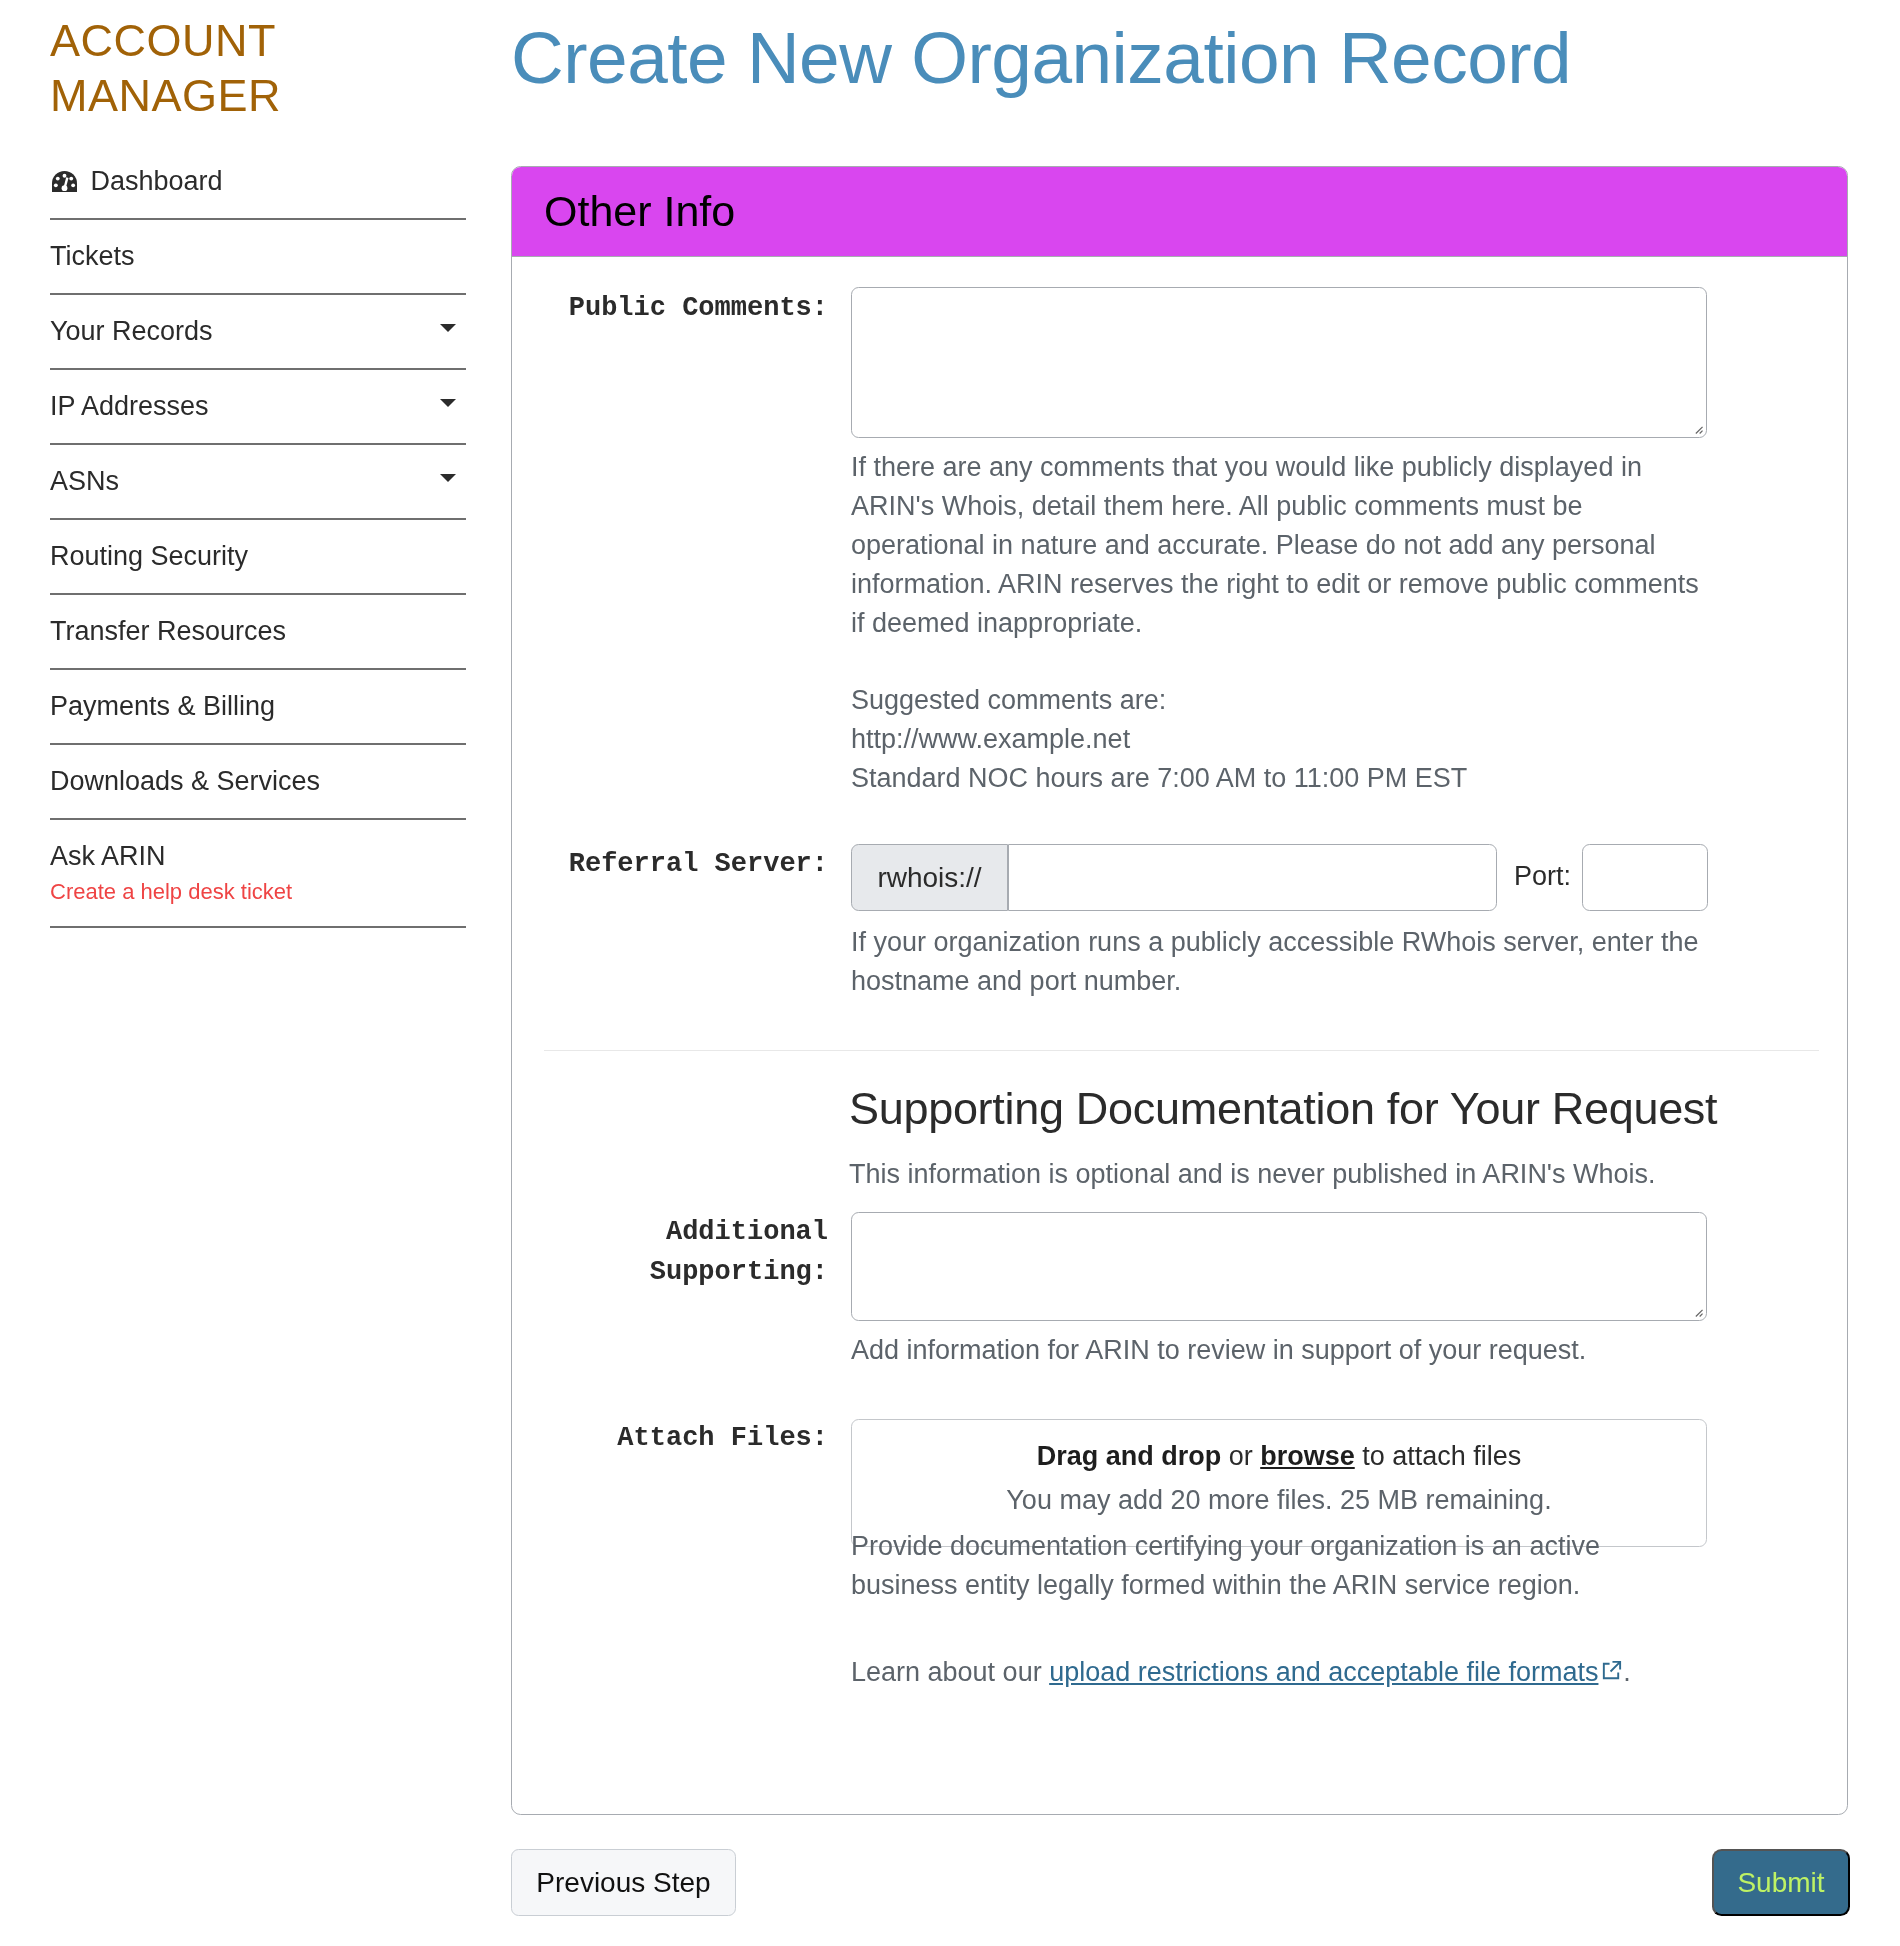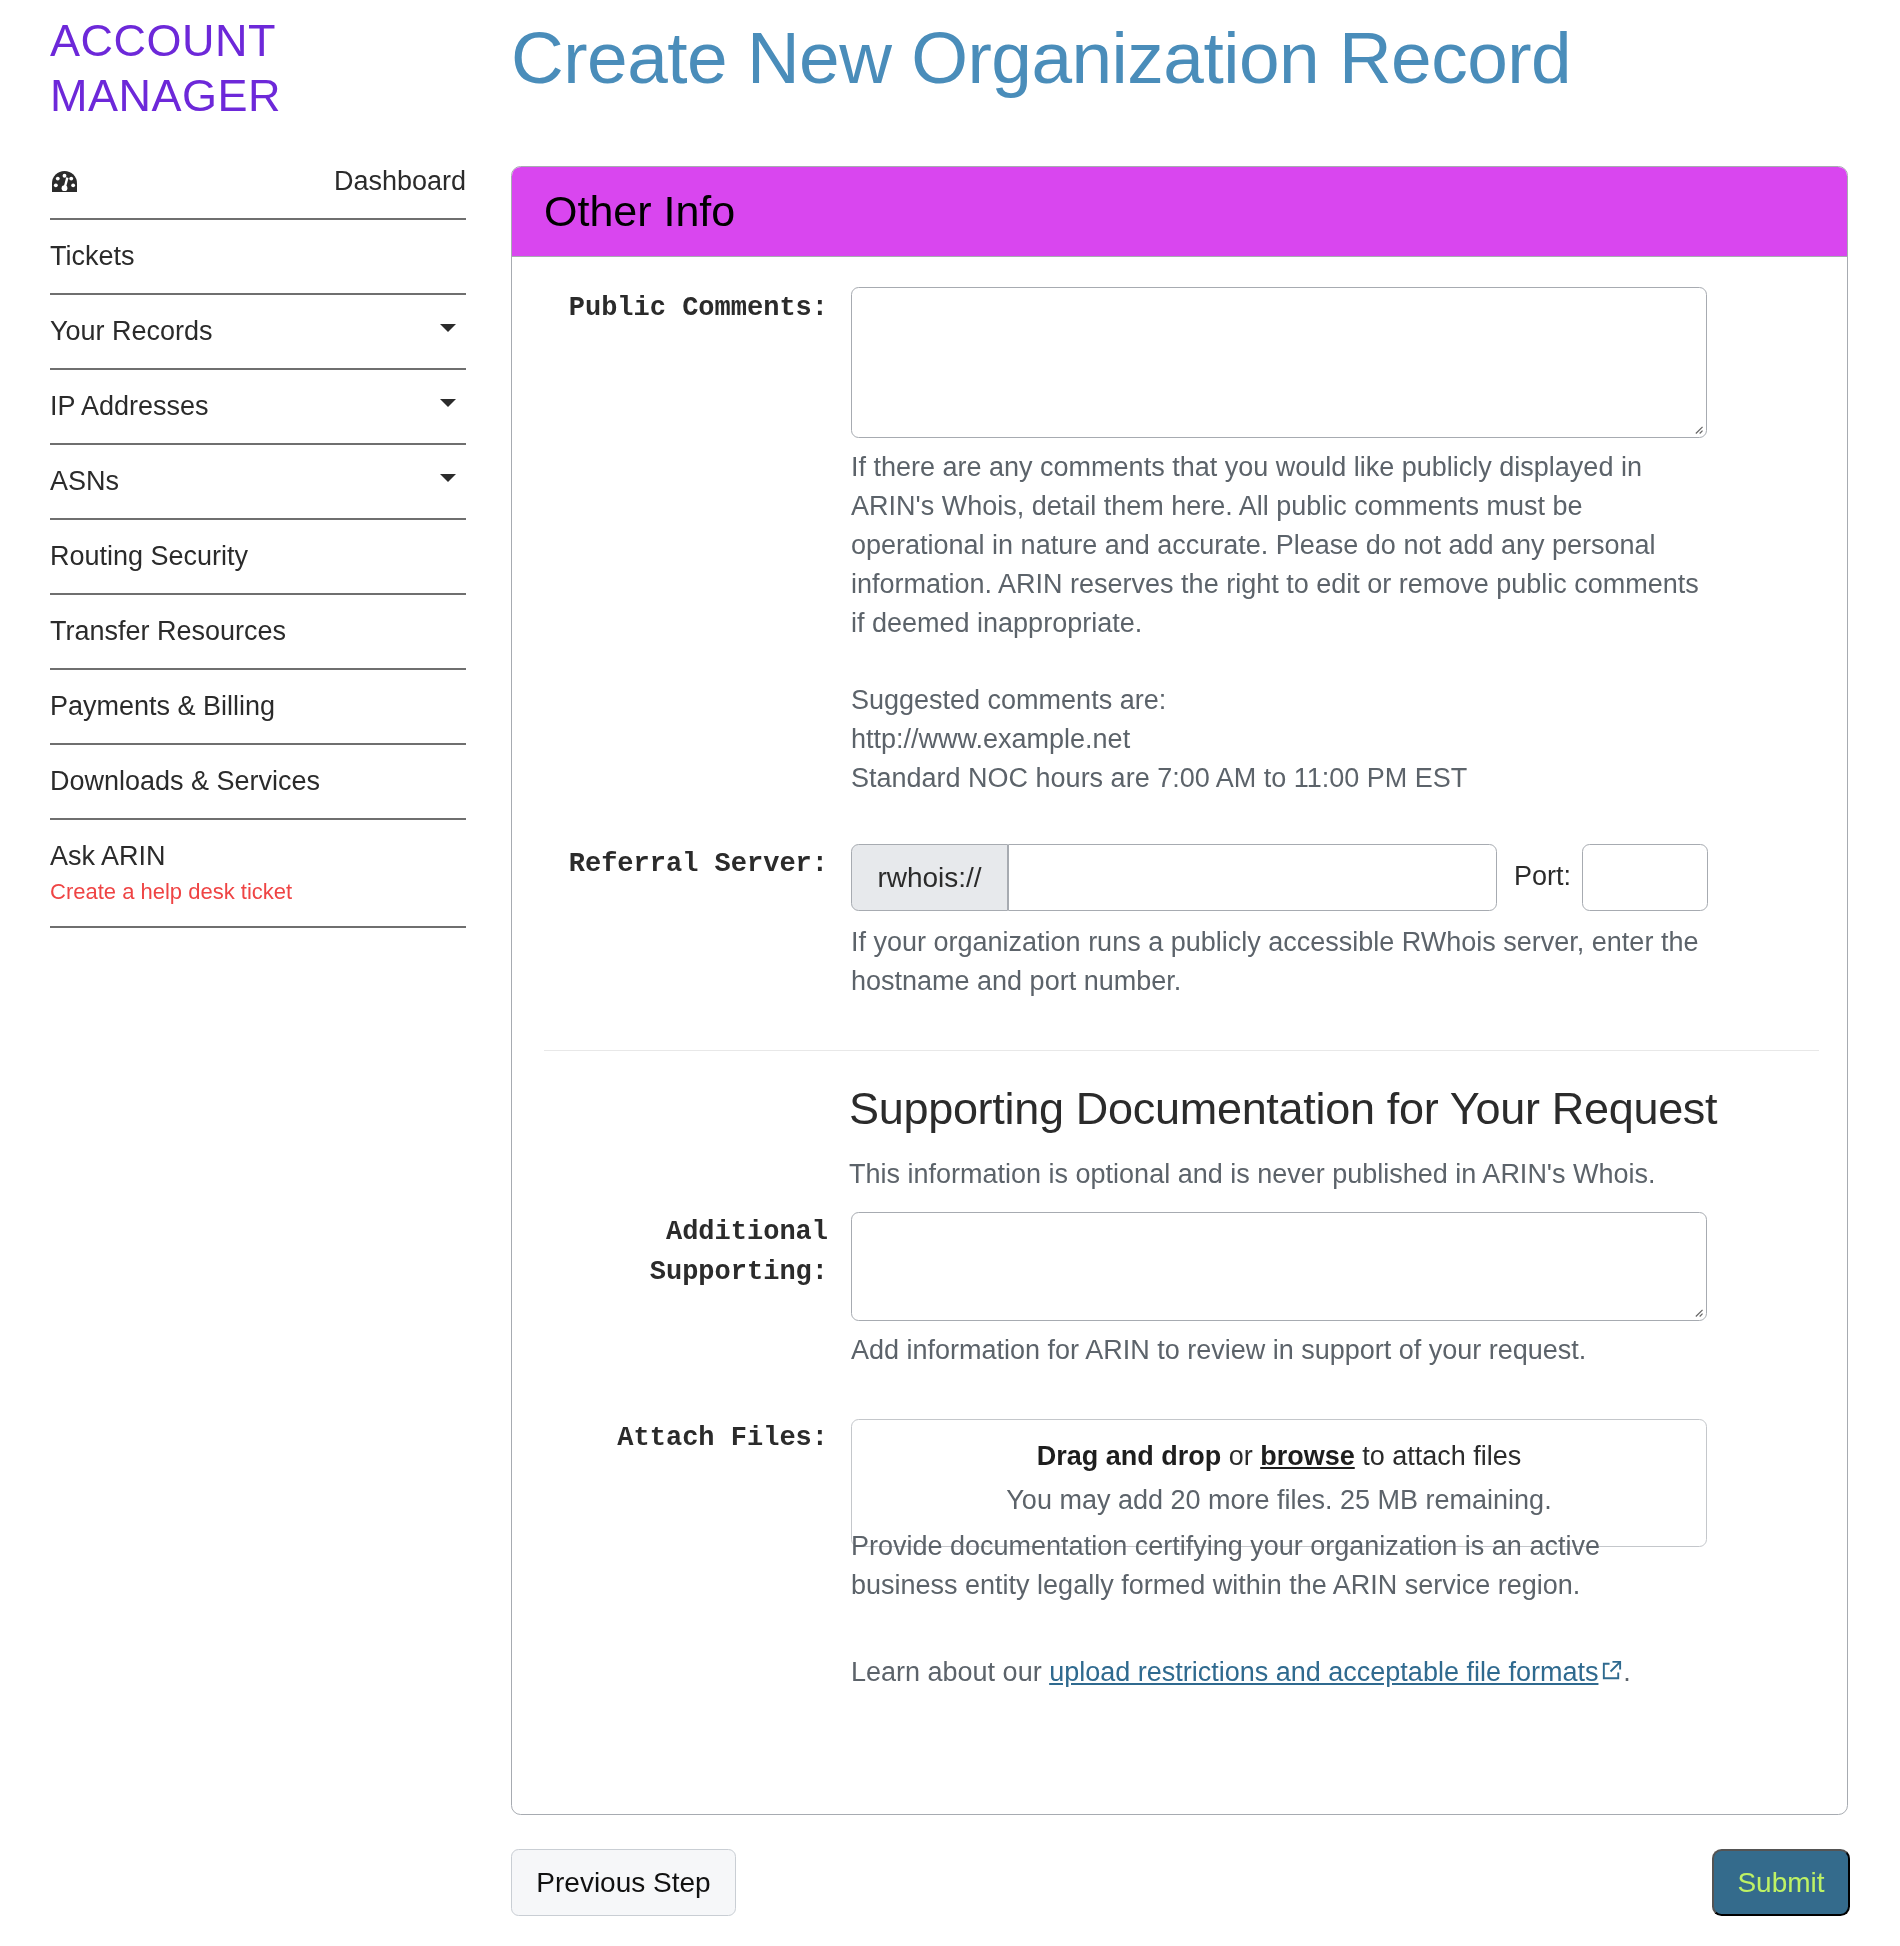--- a/index.html
+++ b/index.html
@@ -1,24 +1,24 @@
 <!DOCTYPE html>
 <html><head>
 <meta charset="utf-8">
 <style>
   html, body { margin:0; padding:0; background:#ffffff; }
   body {
     width:1900px; height:1946px; position:relative; overflow:hidden;
     font-family:"Liberation Sans", "DejaVu Sans", sans-serif; color:#2b2b2b;
   }
   .sidebar { position:absolute; left:50px; top:0; width:416px; }
-  .brand { position:absolute; left:0; top:13.4px; font-size:45px; line-height:55px; color:#6d28d9; letter-spacing:0.5px; }
+  .brand { position:absolute; left:0; top:13.4px; font-size:45px; line-height:55px; color:#a16207; letter-spacing:0.5px; }
   .nav { position:absolute; left:0; top:145px; width:416px; }
   .nav-item { position:relative; height:75px; border-bottom:2.9px solid #6f6f6f; box-sizing:border-box; display:flex; align-items:center; font-size:27px; color:#2b2b2b; cursor:pointer; }
-  .nav-item.first { height:75px;justify-content:space-between; }
+  .nav-item.first { height:75px; }
   .nav-item .caret { position:absolute; right:9.6px; top:29px; width:0; height:0; border-left:8.6px solid transparent; border-right:8.6px solid transparent; border-top:8.6px solid #2b2b2b; }
   .nav-item.tall { height:108px; flex-direction:column; align-items:flex-start; justify-content:center; }
   .nav-item .sub { font-size:22px; margin-top:7.6px; color:#ef4444; }
   .dash-icon { display:inline-block; width:29px; height:25px; margin-right:11.5px; }
 
   .page-title { position:absolute; left:511px; top:11.5px; font-size:73px; line-height:92px; color:#4a8dba; font-weight:normal; margin:0; letter-spacing:-0.5px; }
 
   .card { position:absolute; left:511px; top:166px; width:1337px; height:1649px; border:1.9px solid #a7abb1; border-radius:9.6px; box-sizing:border-box; overflow:hidden; }
   .card-header { height:90px; background:#d946ef; border-bottom:1.9px solid #a7abb1; box-sizing:border-box; display:flex; align-items:center; padding-left:32px; font-size:43px; color:#000; }
 

